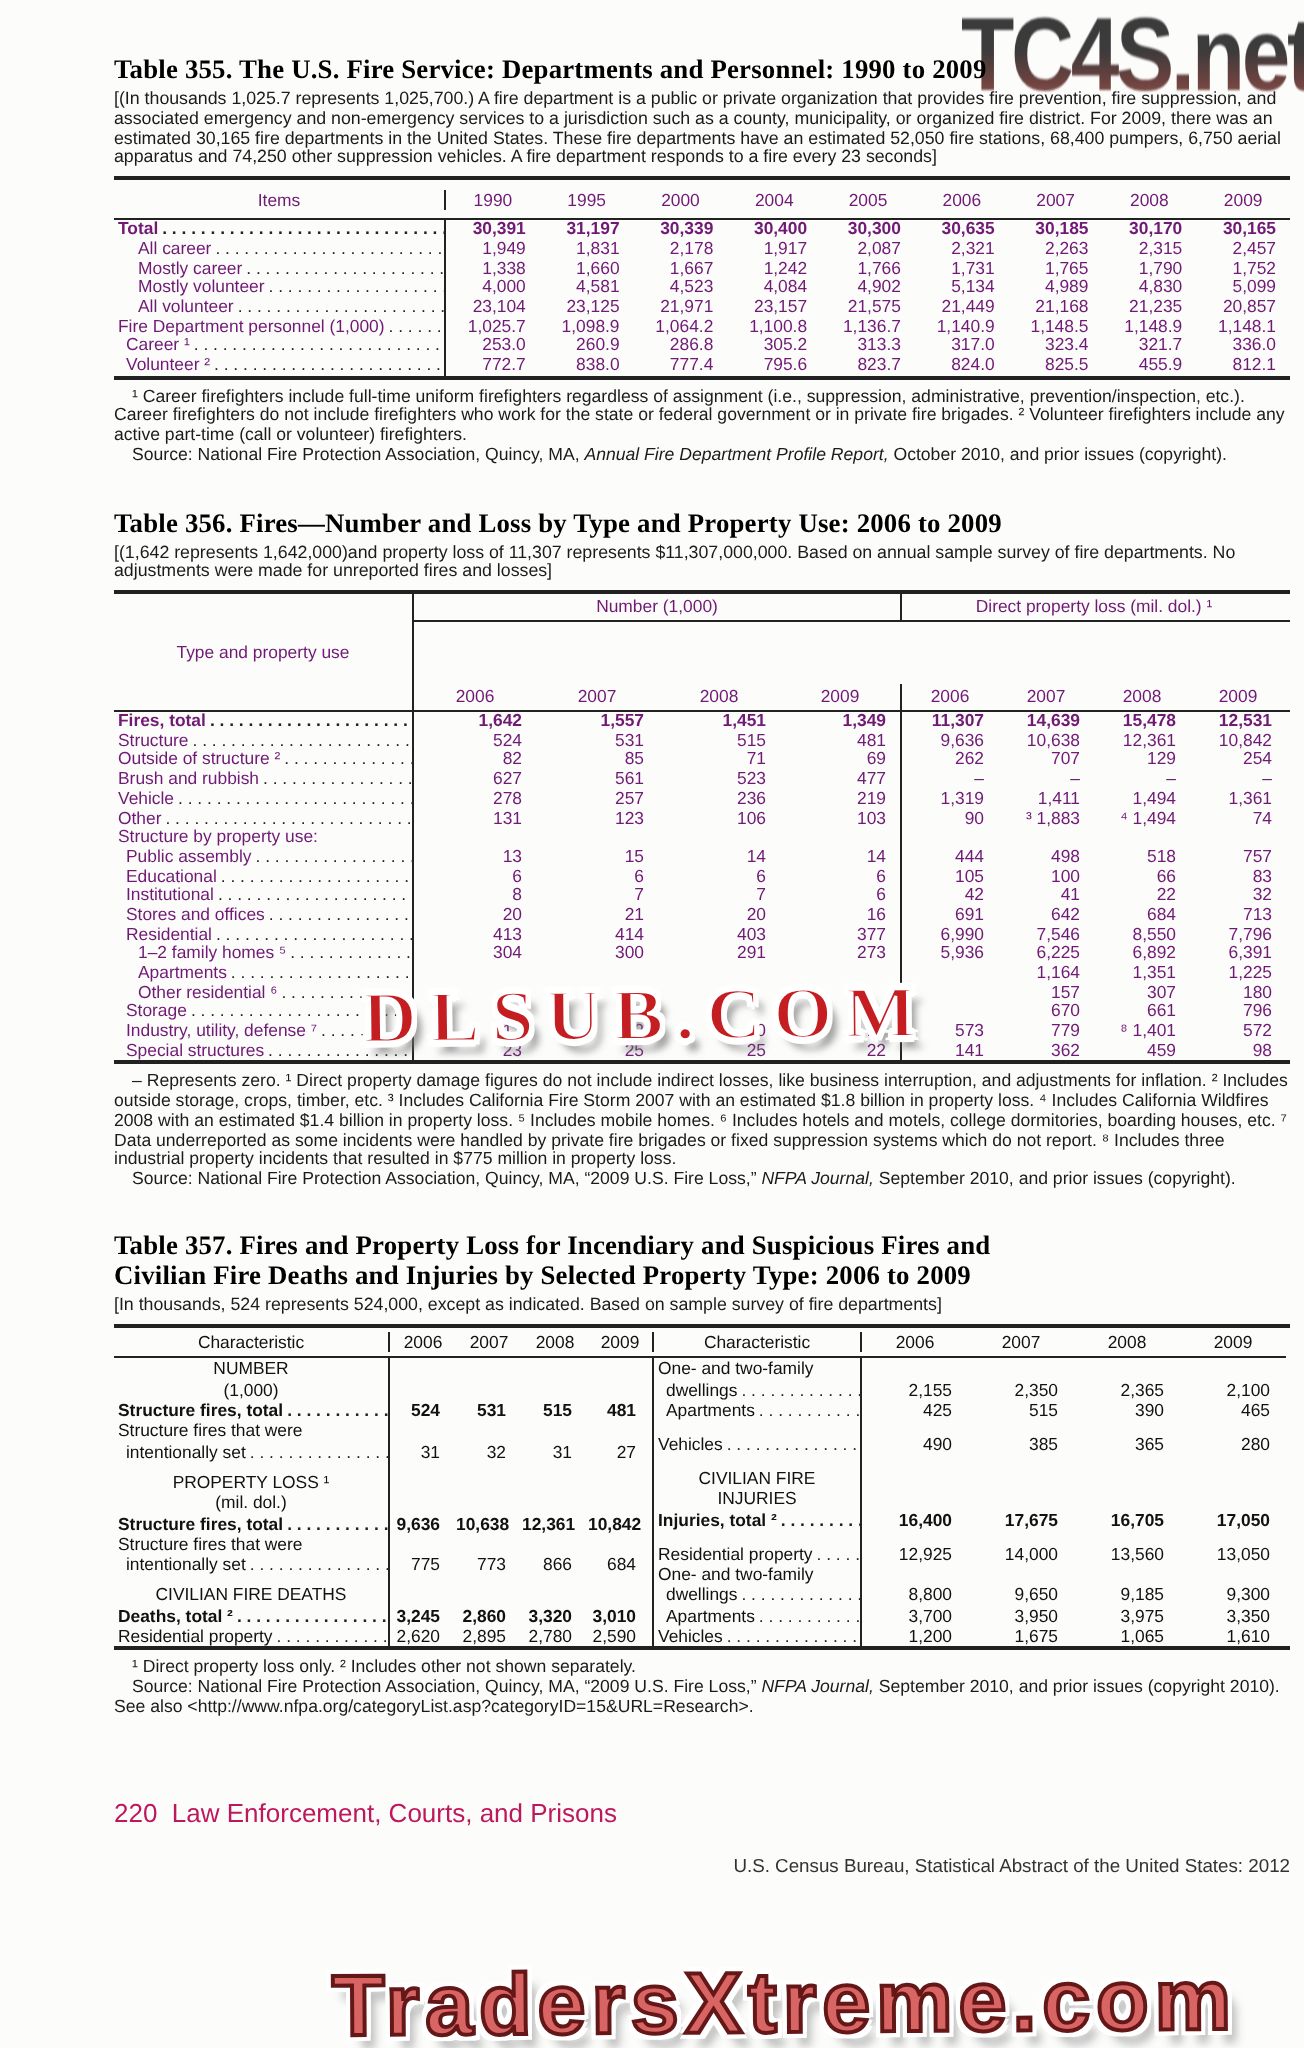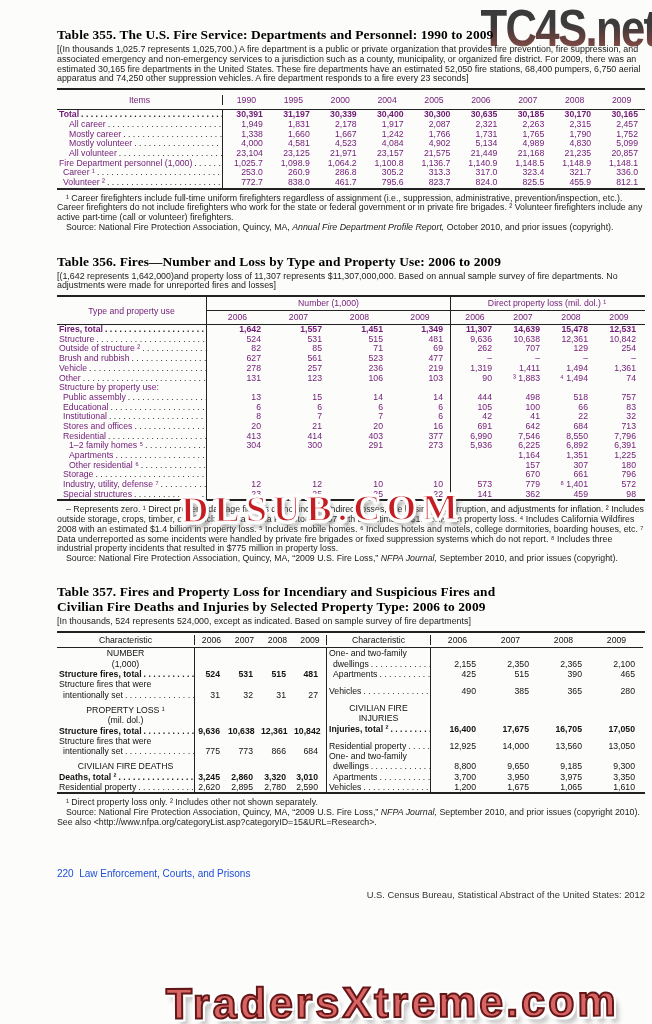--- a/index.html
+++ b/index.html
@@ -40,21 +40,21 @@
   .t355h .hy{flex:1 1 0;text-align:center;padding-right:0;}
 
   
   .t356 .c0{width:150px;border-right:1px solid #222;}
   .t356 .c1,.t356 .c2,.t356 .c3,.t356 .c4{width:61px;}
   .t356 .c4{border-right:1px solid #222;}
   .t356 .c5,.t356 .c6,.t356 .c7,.t356 .c8{width:48px;}
   .thead356{display:flex;border-bottom:1px solid #222;font-size:8.7px;}
   .hstub356{width:150px;border-right:1px solid #222;display:flex;align-items:center;
             justify-content:center;box-sizing:border-box;text-align:center;}
-  .hright{flex:1;display:flex;flex-direction:column;}
+  .hright{flex:1;display:flex;flex-direction:column;gap:31px;}
   .hgrprow{display:flex;height:13px;line-height:13px;border-bottom:1px solid #222;}
   .hgrp{text-align:center;box-sizing:border-box;overflow:hidden;white-space:nowrap;}
   .hg1{width:244px;border-right:1px solid #222;}
   .hg2{width:192px;}
   .hyrrow{display:flex;height:13px;line-height:12px;}
   .hyrrow .hc{width:61px;text-align:center;box-sizing:border-box;}
   .hyrrow .hc.b4{border-right:1px solid #222;}
   .hyrrow .hc.loss{width:48px;}
 
   
@@ -67,21 +67,21 @@
   .t357L .c4,.t357L .hy7L.last{border-right:1px solid #222;}
   .t357R .c0,.t357R .hstub7R{width:104px;border-right:1px solid #222;}
   .t357R .cv,.t357R .hy7R{width:53px;}
   .t357wrap .trow{height:10.3px;line-height:10.2px;}
   .t357R .gap{height:6.7px !important;}
   .hstub7L,.hstub7R{text-align:center;box-sizing:border-box;}
   .hy7L,.hy7R{text-align:center;box-sizing:border-box;padding-right:0;}
   .t357wrap .cv{padding-right:8px;}
 
   
-  .pgline{font-size:10px;color:#1d4ed8;margin-top:41px;white-space:pre;}
+  .pgline{font-size:13px;color:#be185d;margin-top:41px;white-space:pre;}
   .censusline{font-size:9.4px;color:#333;text-align:right;margin-top:5px;}
 
   
   .wm-top{position:absolute;top:-2px;right:-4px;z-index:0;
           font-family:"Liberation Sans",sans-serif;font-weight:bold;font-size:52px;
           letter-spacing:-2px;transform:scaleX(.84);transform-origin:100% 0;
           background:linear-gradient(180deg,#3b3b3b 0%,#3d3b3b 46%,#6e4340 72%,#a4675c 100%);
           -webkit-background-clip:text;background-clip:text;color:transparent;
           filter:blur(.4px);white-space:nowrap;}
   .wm-mid{position:absolute;left:181px;top:486px;z-index:5;
@@ -231,21 +231,21 @@
             <div class="cell cv c8">321.7</div>
             <div class="cell cv c9">336.0</div>
           </div>
           <div class="trow">
             <div class="cell c0 lab ind1">
               <span>Volunteer ²</span>
               <span class="dots"></span>
             </div>
             <div class="cell cv c1">772.7</div>
             <div class="cell cv c2">838.0</div>
-            <div class="cell cv c3">461.7</div>
+            <div class="cell cv c3">777.4</div>
             <div class="cell cv c4">795.6</div>
             <div class="cell cv c5">823.7</div>
             <div class="cell cv c6">824.0</div>
             <div class="cell cv c7">825.5</div>
             <div class="cell cv c8">455.9</div>
             <div class="cell cv c9">812.1</div>
           </div>
         </div>
     </div>
 

